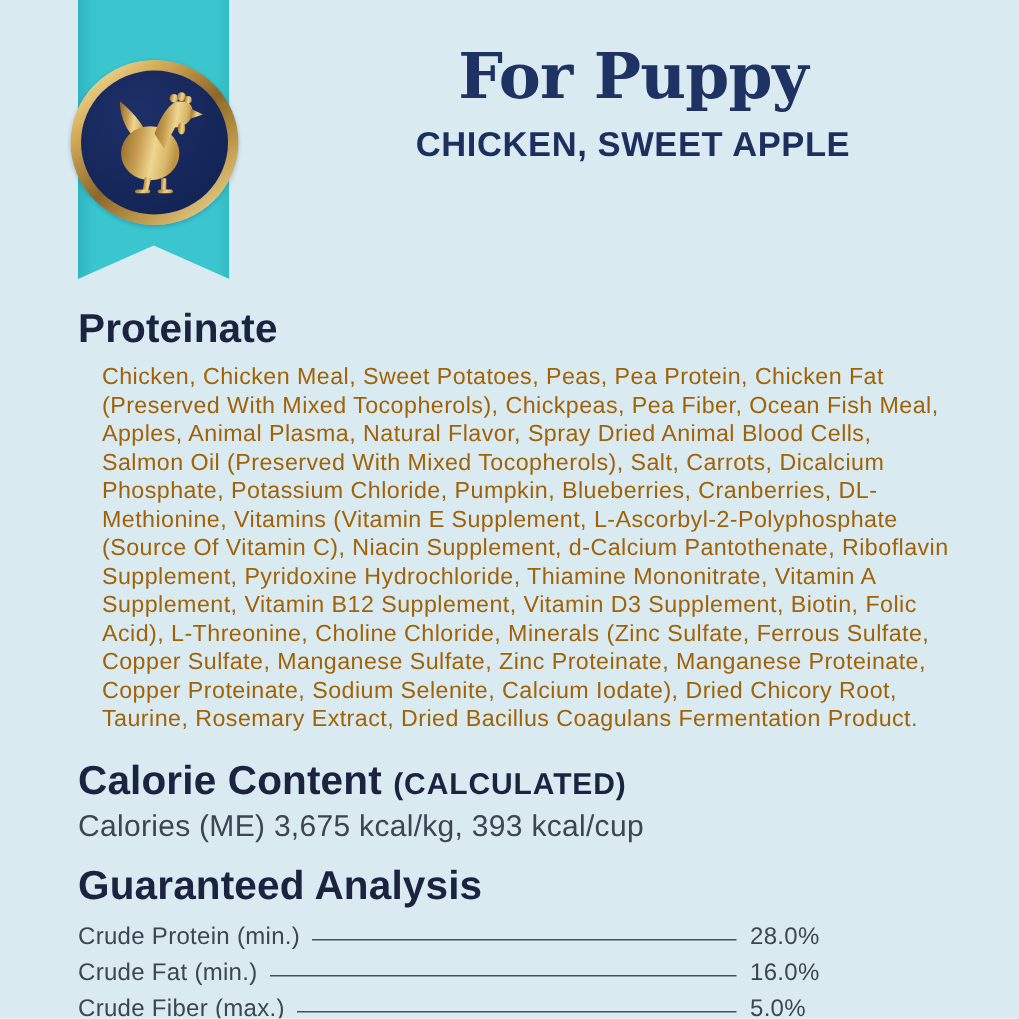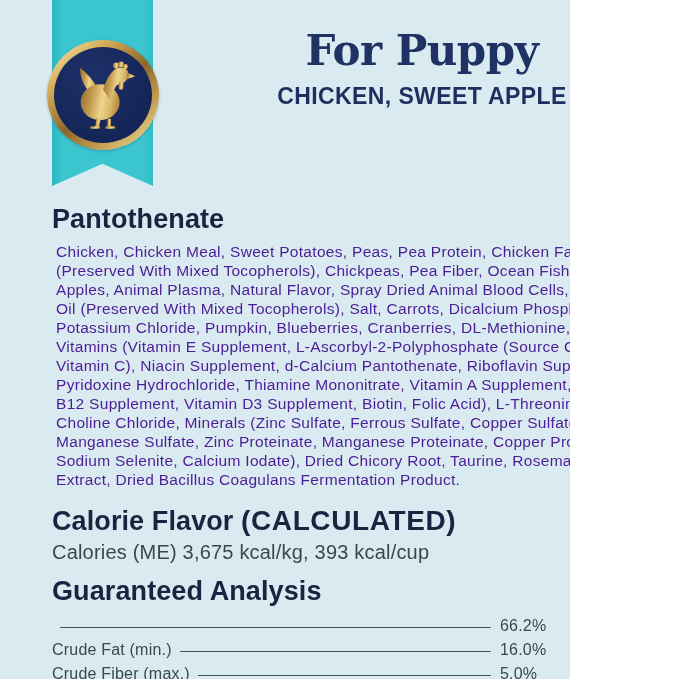--- a/index.html
+++ b/index.html
@@ -1,22 +1,21 @@
 <!DOCTYPE html>
 <html><head>
 <meta charset="utf-8">
 <style>
   html,body{margin:0;padding:0;}
   .page{
     position:relative;
-    width:552px;height:679px;
+    width:679px;height:679px;
     background:#D9EBF1;
     overflow:hidden;
     font-family:"Liberation Sans", sans-serif;
-    padding-left:18px;
   }
 
   
   .ribbon{
     position:absolute;left:52px;top:0;
     width:101px;height:186px;
     background:linear-gradient(90deg,#2fb5bf 0%,#3ac5cf 10%,#3ac5cf 90%,#33bcc6 100%);
     clip-path:polygon(0 0,100% 0,100% 100%,50% 88%,0 100%);
   }
   .badge{
@@ -59,27 +58,27 @@
     position:absolute;left:52px;top:205px;width:582px;
   }
   .section-heading{
     margin:0;
     font-weight:700;
     font-size:27px;line-height:1.1;
     color:#1B2340;
     letter-spacing:0.1px;
   }
   .calc-suffix{
-    font-size:28px;font-weight:600;letter-spacing:0.6px;color:#1B2340;
+    font-size:20px;font-weight:600;letter-spacing:0.6px;color:#1B2340;
   }
   .body-text{
-    margin:7px 0 0 4px;
+    margin:7px 0 0 16px;
     font-size:15.5px;line-height:19px;
     letter-spacing:0.3px;
-    color:#4c1d95;
+    color:#a16207;
   }
   .calorie-line{
     margin:6px 0 0 0;
     font-size:20px;line-height:20px;
     letter-spacing:0.2px;
     color:#3C4650;
   }
   .sec-calorie{margin-top:17px;}
   .sec-analysis{margin-top:15px;}
   .ga-rows{width:494px;margin-top:7px;}
@@ -147,38 +146,39 @@
       <span>For Puppy</span><br>
     </h1>
     <div class="subtitle">
       <span>CHICKEN, SWEET APPLE</span><br>
     </div>
   </header>
 
   <main class="content">
 
     <section>
-      <h2 class="section-heading">Pantothenate</h2>
+      <h2 class="section-heading">Proteinate</h2>
       <p class="body-text">Chicken, Chicken Meal, Sweet Potatoes, Peas, Pea Protein, Chicken Fat (Preserved With Mixed Tocopherols), Chickpeas, Pea Fiber, Ocean Fish Meal, Apples, Animal Plasma, Natural Flavor, Spray Dried Animal Blood Cells, Salmon Oil (Preserved With Mixed Tocopherols), Salt, Carrots, Dicalcium Phosphate, Potassium Chloride, Pumpkin, Blueberries, Cranberries, DL-Methionine, Vitamins (Vitamin E Supplement, L-Ascorbyl-2-Polyphosphate (Source Of Vitamin C), Niacin Supplement, d-Calcium Pantothenate, Riboflavin Supplement, Pyridoxine Hydrochloride, Thiamine Mononitrate, Vitamin A Supplement, Vitamin B12 Supplement, Vitamin D3 Supplement, Biotin, Folic Acid), L-Threonine, Choline Chloride, Minerals (Zinc Sulfate, Ferrous Sulfate, Copper Sulfate, Manganese Sulfate, Zinc Proteinate, Manganese Proteinate, Copper Proteinate, Sodium Selenite, Calcium Iodate), Dried Chicory Root, Taurine, Rosemary Extract, Dried Bacillus Coagulans Fermentation Product.</p>
     </section>
 
     <section class="sec-calorie">
       <h2 class="section-heading">
-        <span>Calorie Flavor</span>
+        <span>Calorie Content</span>
         <span class="calc-suffix">(CALCULATED)</span>
       </h2>
       <p class="calorie-line">Calories (ME) 3,675 kcal/kg, 393 kcal/cup</p>
     </section>
 
     <section class="sec-analysis">
       <h2 class="section-heading">Guaranteed Analysis</h2>
       <div class="ga-rows">
         <div class="ga-row">
+          <span class="ga-label">Crude Protein (min.)</span>
           <span class="ga-line"></span>
-          <span class="ga-value">66.2%</span>
+          <span class="ga-value">28.0%</span>
         </div>
         <div class="ga-row">
           <span class="ga-label">Crude Fat (min.)</span>
           <span class="ga-line"></span>
           <span class="ga-value">16.0%</span>
         </div>
         <div class="ga-row">
           <span class="ga-label">Crude Fiber (max.)</span>
           <span class="ga-line"></span>
           <span class="ga-value">5.0%</span>

